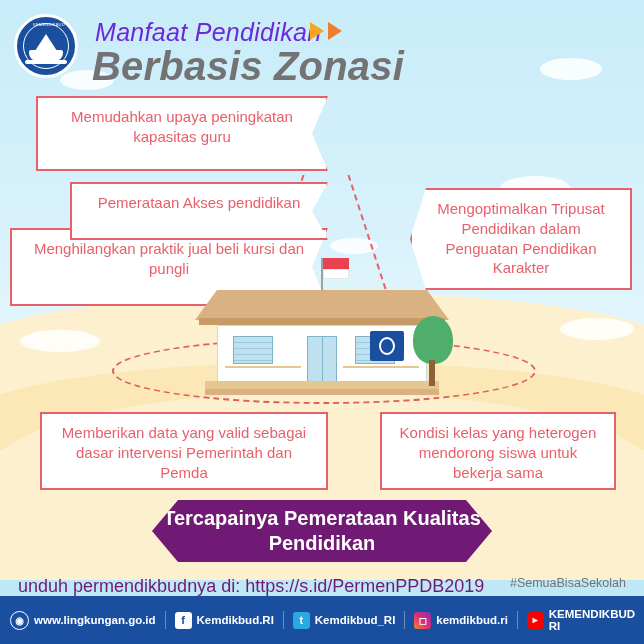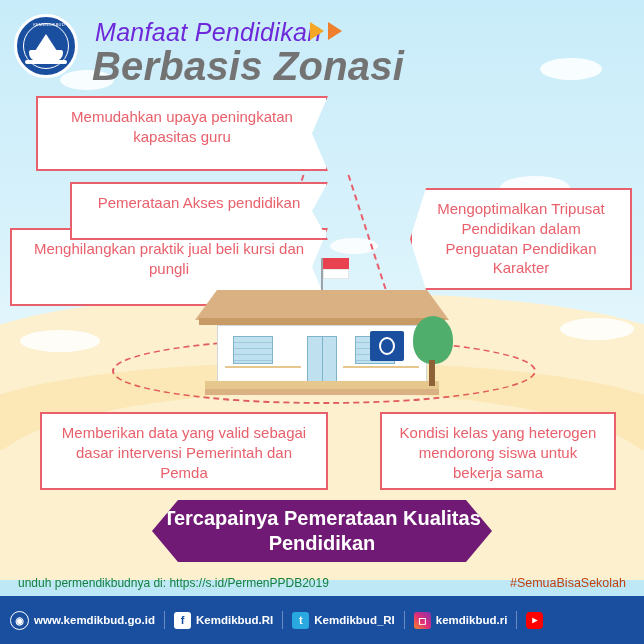--- a/index.html
+++ b/index.html
@@ -90,22 +90,22 @@
   .flag{position:absolute;left:128px;top:-18px;width:26px;height:11px;background:#e8414f;}
   .flag2{position:absolute;left:128px;top:-7px;width:26px;height:10px;background:#ffffff;border:1px solid #e6e6e6;box-sizing:border-box;}
   .sign{position:absolute;left:175px;top:55px;width:34px;height:30px;background:#1a4fa0;border-radius:2px;}
   .sign:after{content:"";position:absolute;left:9px;top:6px;width:16px;height:18px;border-radius:50%;border:2px solid #fff;box-sizing:border-box;}
   .tree{position:absolute;left:214px;top:40px;width:46px;height:70px;}
   .tree .crown{position:absolute;left:4px;top:0;width:40px;height:48px;border-radius:50% 50% 45% 45%;background:#4fae6b;}
   .tree .trunk{position:absolute;left:20px;top:44px;width:6px;height:26px;background:#8d6239;}
   .oval{position:absolute;left:112px;top:338px;width:420px;height:62px;border:2px dashed #e05b5b;border-radius:50%;}
 
   
-  .footnote{position:absolute;left:18px;top:576px;font-size:12px;color:#15803d;}
-  .hashtag{position:absolute;right:18px;top:576px;font-size:12.5px;color:#c2410c;}
+  .footnote{position:absolute;left:18px;top:576px;font-size:18px;color:#701a75;}
+  .hashtag{position:absolute;right:18px;top:576px;font-size:12.5px;color:#737373;}
   .footbar{position:absolute;left:0;top:596px;width:644px;height:48px;background:#1a4fa0;color:#ffffff;display:flex;align-items:center;gap:9px;padding-left:10px;box-sizing:border-box;font-size:11.5px;font-weight:bold;}
   .fi{width:17px;height:17px;border-radius:3px;background:#ffffff;color:#1a4fa0;display:flex;align-items:center;justify-content:center;font-size:11px;font-weight:bold;flex:0 0 auto;}
   .fi.fb{background:#ffffff;color:#1a4fa0;}
   .fi.tw{background:#2aa9e0;color:#ffffff;}
   .fi.ig{background:linear-gradient(45deg,#f58529,#dd2a7b,#8134af);color:#fff;font-size:10px;}
   .fi.yt{background:#ff0000;color:#ffffff;border-radius:4px;font-size:9px;}
   .fi.web{background:transparent;color:#ffffff;border:1.5px solid #fff;border-radius:50%;font-size:10px;}
   .fitem{display:flex;align-items:center;gap:5px;}
   .divider{width:1px;height:18px;background:rgba(255,255,255,.35);}
 </style>
@@ -185,36 +185,37 @@
   <div class="box" id="b6">Memberikan data yang valid sebagai dasar intervensi Pemerintah dan Pemda</div>
 
   <div class="banner">Tercapainya Pemerataan Kualitas Pendidikan</div>
 
   <div class="footnote">unduh permendikbudnya di: https://s.id/PermenPPDB2019</div>
   <div class="hashtag">#SemuaBisaSekolah</div>
 
   <div class="footbar">
     <div class="fitem">
       <div class="fi web">◉</div>
-      <span>www.kemdikbud.go.id</span>
+      <span>www.lingkungan.go.id</span>
     </div>
     <div class="divider"></div>
     <div class="fitem">
       <div class="fi fb">f</div>
       <span>Kemdikbud.RI</span>
     </div>
     <div class="divider"></div>
     <div class="fitem">
       <div class="fi tw">t</div>
       <span>Kemdikbud_RI</span>
     </div>
     <div class="divider"></div>
     <div class="fitem">
       <div class="fi ig">◻</div>
       <span>kemdikbud.ri</span>
     </div>
     <div class="divider"></div>
     <div class="fitem">
       <div class="fi yt">►</div>
+      <span>KEMENDIKBUD RI</span>
     </div>
   </div>
 
 </div>
 
 </body></html>

